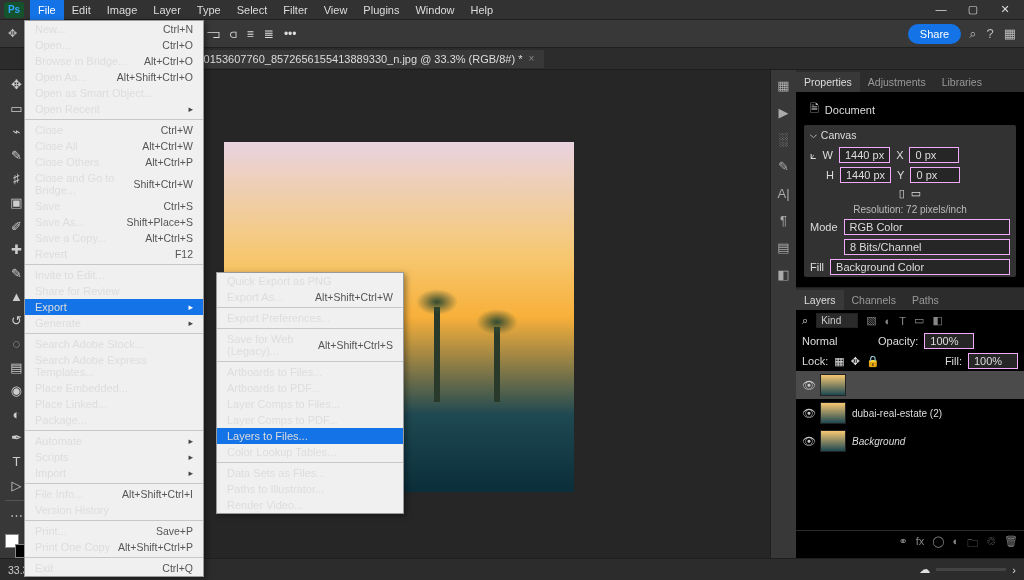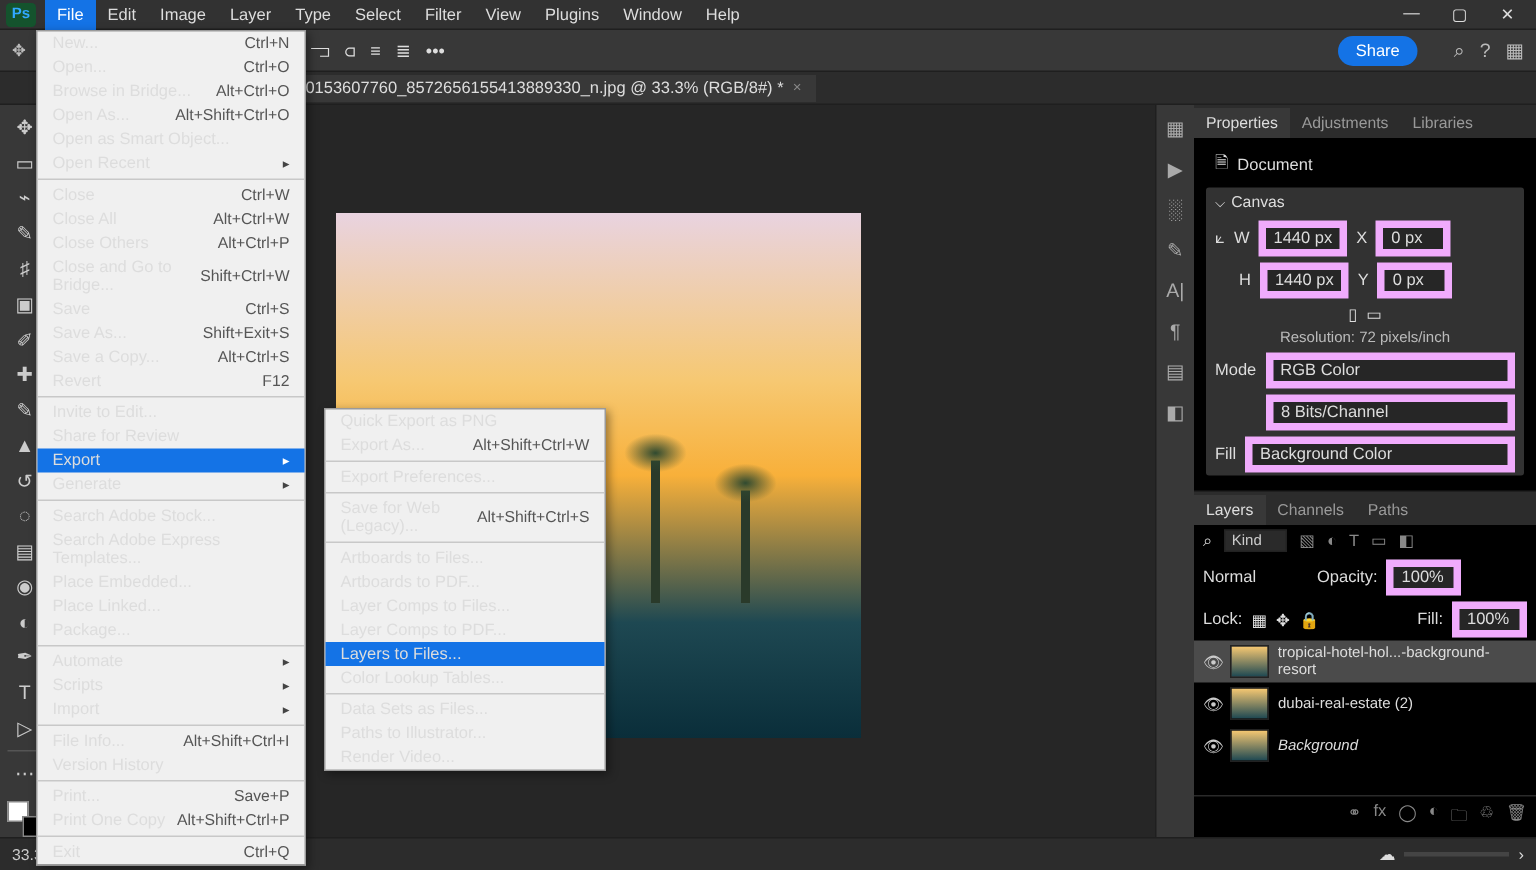--- a/index.html
+++ b/index.html
@@ -8,21 +8,21 @@
   .ps-badge { width:20px; height:16px; background:#14532d; border-radius:3px; color:#31a8ff; font-weight:bold; font-size:10px; display:flex; align-items:center; justify-content:center; margin-right:6px;}
   .menubar-item { padding:18px 8px; cursor:default; }
   .menubar-item.active { background:#1473e6; color:#fff; }
   .win-controls { margin-left:auto; display:flex; gap:14px; padding-right:10px; color:#bbb; font-size:11px;}
   .win-controls span { width:18px; text-align:center; }
   .optbar { height:28px; background:#383838; display:flex; align-items:center; padding:0 8px; border-bottom:1px solid #1f1f1f; gap:8px;}
   .optbar .ph { color:#bbb; font-size:11px; }
   .optbar .ph.cb::before{content:"☒ "; color:#bbb;}
   .optbar-icons { display:flex; gap:10px; margin-left:14px; color:#888;}
   .optbar-icons span{ font-size:12px;}
-  .optbar-right { margin-left:auto; display:flex; align-items:center; gap:24px;}
+  .optbar-right { margin-left:auto; display:flex; align-items:center; gap:8px;}
   .share-btn { background:#1473e6; color:#fff; padding:4px 12px; border-radius:12px; font-size:11px;}
   .right-icons span{ color:#bbb; font-size:13px;}
   .tabbar { height:22px; background:#2c2c2c; display:flex; align-items:center; padding-left:40px; gap:6px; border-bottom:1px solid #1f1f1f;}
   .doctab { background:#383838; padding:3px 10px; display:flex; align-items:center; gap:6px; font-size:10.5px; color:#ccc;}
   .doctab .x{ color:#888; font-size:10px;}
   .main { position:absolute; top:70px; bottom:22px; left:0; right:0; display:flex; }
   .toolbar { width:34px; background:#383838; border-right:1px solid #1f1f1f; display:flex; flex-direction:column; align-items:center; padding-top:4px; gap:2px;}
   .tool { width:26px; height:22px; display:flex; align-items:center; justify-content:center; color:#ccc; font-size:13px;}
   .tool.sep{ height:1px; background:#555; width:24px; margin:2px 0;}
   .fgbg { width:24px; height:24px; position:relative; margin-top:6px;}
@@ -37,21 +37,21 @@
   .rail-ico{ color:#aaa; font-size:13px;}
   .right-panels{ width:228px; background:#000000; display:flex; flex-direction:column;}
   .panel-tabs{ display:flex; background:#2c2c2c; height:22px; align-items:flex-end;}
   .ptab{ padding:4px 8px; font-size:10.5px; color:#999;}
   .ptab.active{ background:#383838; color:#ddd;}
   .panel-body{ padding:6px 8px; font-size:10.5px; color:#ccc;}
   .panel-sec{ background:#323232; margin:4px 0; border-radius:2px;}
   .sec-head{ padding:4px 6px; font-size:10.5px; color:#ddd; display:flex; align-items:center; gap:4px;}
   .sec-head::before{content:"⌵"; font-size:9px;}
   .field-row{ display:flex; align-items:center; gap:6px; padding:2px 6px; font-size:10px; color:#bbb;}
-  .field{ background:#262626; padding:1px 5px; border:5px solid #f0abfc; min-width:50px; display:inline-block; color:#ddd;}
+  .field{ background:#262626; padding:1px 5px; border:1px solid #f0abfc; min-width:50px; display:inline-block; color:#ddd;}
   .layers-panel{ flex:1; border-top:1px solid #1f1f1f; display:flex; flex-direction:column;}
   .layers-toolbar{ display:flex; gap:8px; padding:3px 6px; align-items:center;}
   .layers-toolbar .sel{ background:#2a2a2a; padding:1px 16px 1px 4px; font-size:10px; color:#ccc; position:relative; border:1px solid #222;}
   .layers-toolbar .ico{color:#888;font-size:11px;}
   .layers-mode{padding:2px 6px;display:flex;gap:6px;align-items:center;}
   .layer-row{ display:flex; align-items:center; gap:6px; padding:3px 6px;}
   .layer-row.selected{ background:#4b4b4b;}
   .eye{ width:12px; font-size:11px; color:#ccc;}
   .thumb{ width:26px; height:22px; background:linear-gradient(#f6c872,#1e4852); border:1px solid #222;}
   .layer-name{ font-size:10px; color:#ddd; font-style:italic;}
@@ -255,21 +255,20 @@
         <span class="ico">▦</span>
         <span class="ico">✥</span>
         <span class="ico">🔒</span>
         <span class="lbl" style="margin-left:auto">Fill:</span>
         <span class="field">100%</span>
       </div>
       <div id="layer-rows">
           <div class="layer-row selected">
             <span class="eye">👁</span>
             <div class="thumb"></div>
-            <span class="layer-name notit">tropical-hotel-hol...-background-resort</span>
           </div>
           <div class="layer-row">
             <span class="eye">👁</span>
             <div class="thumb"></div>
             <span class="layer-name notit">dubai-real-estate (2)</span>
           </div>
           <div class="layer-row">
             <span class="eye">👁</span>
             <div class="thumb"></div>
             <span class="layer-name">Background</span>
@@ -337,21 +336,21 @@
     <div class="dropdown-item">
       <span>Close and Go to Bridge...</span>
       <span class="shc">Shift+Ctrl+W</span>
     </div>
     <div class="dropdown-item">
       <span>Save</span>
       <span class="shc">Ctrl+S</span>
     </div>
     <div class="dropdown-item">
       <span>Save As...</span>
-      <span class="shc">Shift+Exit+S</span>
+      <span class="shc">Shift+Place+S</span>
     </div>
     <div class="dropdown-item">
       <span>Save a Copy...</span>
       <span class="shc">Alt+Ctrl+S</span>
     </div>
     <div class="dropdown-item">
       <span>Revert</span>
       <span class="shc">F12</span>
     </div>
     <div class="dd-sep"></div>

